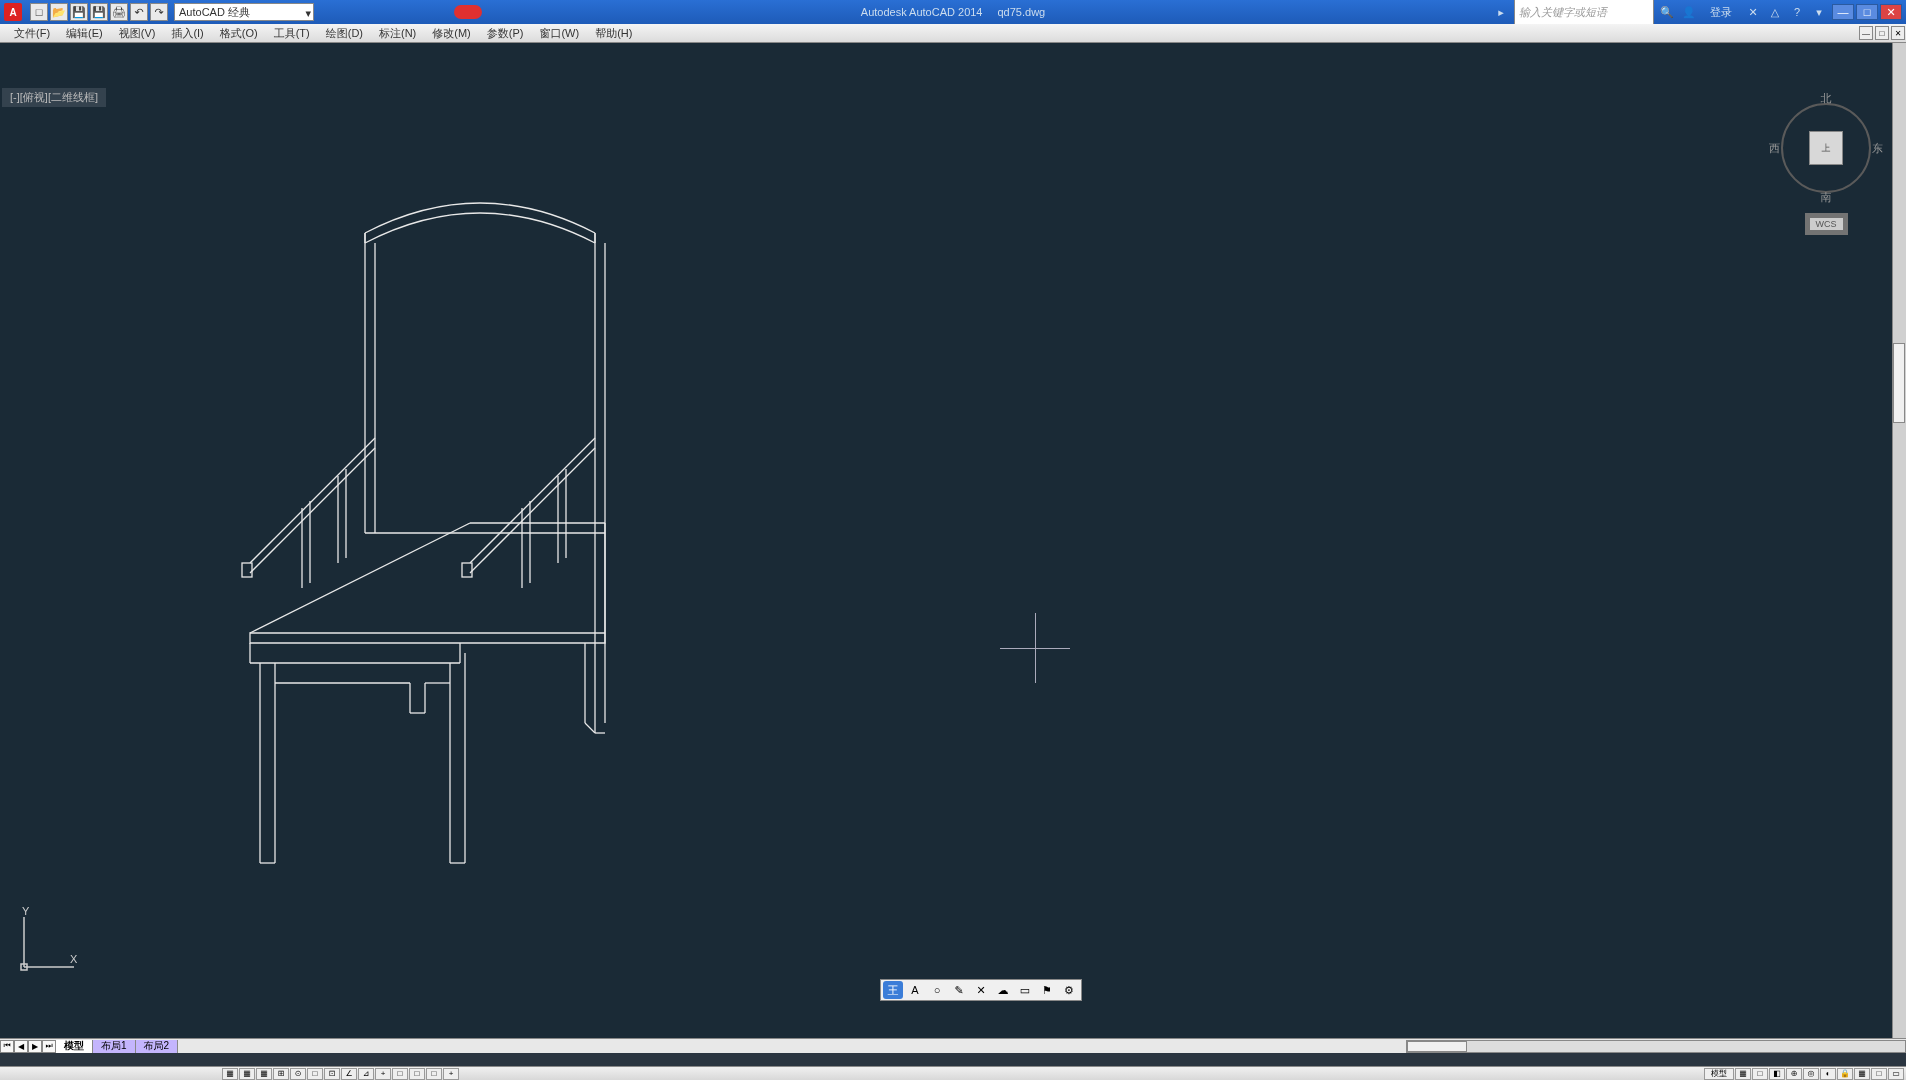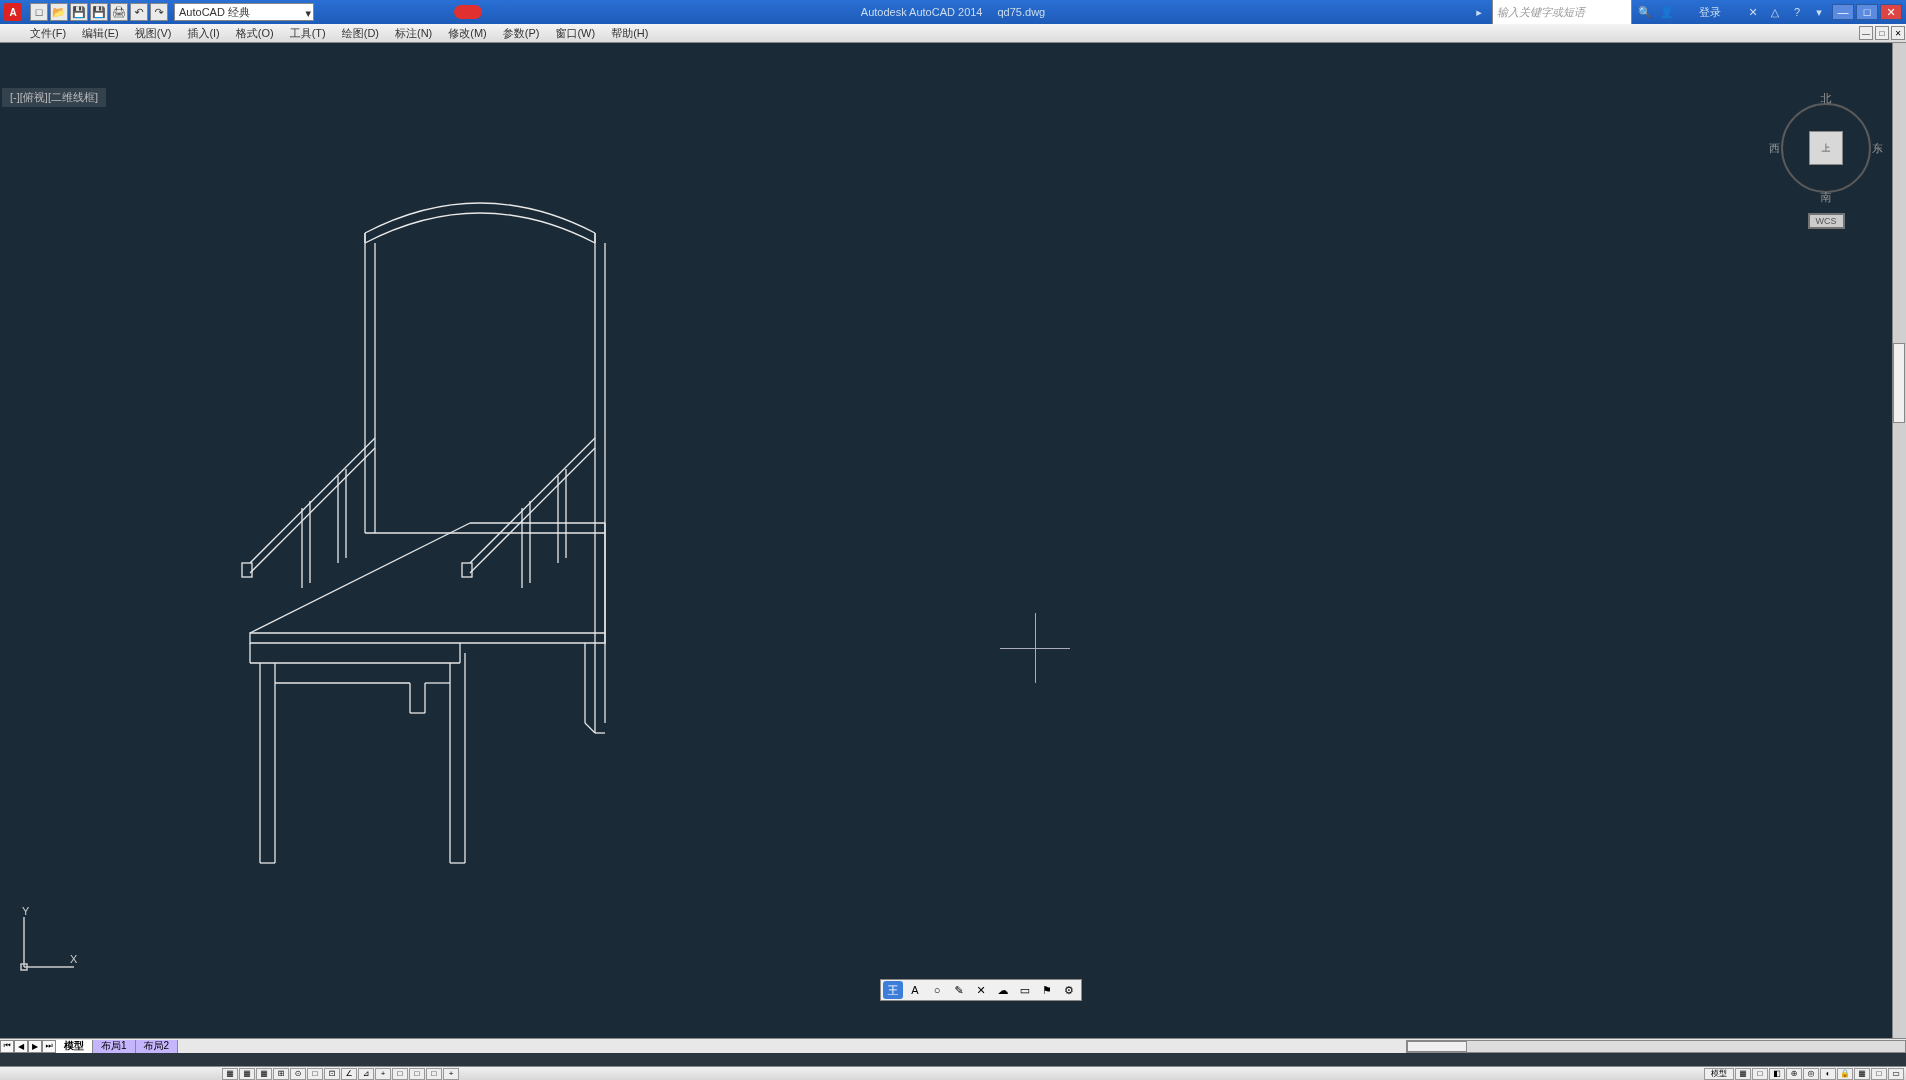--- a/index.html
+++ b/index.html
@@ -7,42 +7,42 @@
 .titlebar{height:24px;background:linear-gradient(#2a6fd4,#1e5bb8);display:flex;align-items:center;color:#fff;position:relative}
 .app-icon{width:18px;height:18px;background:#d22;margin:0 4px;border-radius:2px;display:flex;align-items:center;justify-content:center;color:#fff;font-weight:bold;font-size:10px}
 .qat{display:flex;gap:2px;margin-left:4px}
 .qat-btn{width:18px;height:18px;background:#eaeaea;border:1px solid #888;display:flex;align-items:center;justify-content:center;color:#333;cursor:pointer}
 .ws-dd{margin-left:6px;height:18px;background:#fff;border:1px solid #888;display:flex;align-items:flex-end;padding:0 4px;width:140px;color:#333;position:relative}
 .ws-dd .arrow{position:absolute;right:2px;color:#333}
 .title-center{position:absolute;left:50%;transform:translateX(-50%);display:flex;gap:15px;align-items:center;color:#cde}
 .title-right{margin-left:auto;display:flex;align-items:center;gap:4px;padding-right:4px}
 .search-box{width:140px;height:34px;background:#fff;border:1px solid #888;color:#999;padding:0 4px;display:flex;align-items:center;font-style:italic}
 .tr-btn{width:18px;height:18px;display:flex;align-items:center;justify-content:center;color:#cde;cursor:pointer}
-.login{color:#cde;margin:0 19px;cursor:pointer}
+.login{color:#cde;margin:0 8px;cursor:pointer}
 .win-btns{display:flex;gap:2px}
 .win-btn{width:22px;height:16px;background:#5a8be0;border:1px solid #2a5aa0;display:flex;align-items:center;justify-content:center;color:#fff;cursor:pointer}
 .win-btn.close{background:#d44}
 .cloud-badge{width:28px;height:14px;background:#e03030;border-radius:7px;margin-left:140px}
-.menubar{height:19px;background:linear-gradient(#f4f4f4,#dcdcdc);border-bottom:1px solid #888;display:flex;align-items:center;padding:0 22px;position:relative}
+.menubar{height:19px;background:linear-gradient(#f4f4f4,#dcdcdc);border-bottom:1px solid #888;display:flex;align-items:center;padding:0 6px;position:relative}
 .menu-item{padding:0 8px;color:#333;cursor:pointer}
 .menubar-right{position:absolute;right:0;display:flex}
 .mb-btn{width:14px;height:14px;border:1px solid #888;background:#eee;margin:0 1px;display:flex;align-items:center;justify-content:center;font-size:8px;cursor:pointer}
 .viewport-tag{position:absolute;left:2px;top:45px;background:rgba(200,210,220,.15);color:#bbb;padding:2px 8px;font-size:11px}
 .canvas{position:absolute;left:0;top:43px;right:0;height:1002px;background:#1a2a36}
 .crosshair{position:absolute;left:1000px;top:570px;pointer-events:none}
 .crosshair:before{content:"";position:absolute;width:70px;height:1px;background:#aab;left:0;top:35px}
 .crosshair:after{content:"";position:absolute;height:70px;width:1px;background:#aab;left:35px;top:0}
 .viewcube{position:absolute;right:30px;top:60px;width:100px;height:140px;display:flex;flex-direction:column;align-items:center}
 .vc-ring{width:90px;height:90px;border:2px solid #5a5a5a;border-radius:50%;position:relative;display:flex;align-items:center;justify-content:center}
 .vc-face{width:34px;height:34px;background:#d8d8d8;border:1px solid #888;display:flex;align-items:center;justify-content:center;color:#555;font-size:9px}
 .vc-n{position:absolute;top:-14px;color:#999}
 .vc-s{position:absolute;bottom:-14px;color:#999}
 .vc-e{position:absolute;right:-14px;color:#999}
 .vc-w{position:absolute;left:-14px;color:#999}
-.wcs-badge{margin-top:20px;background:#ccc;color:#555;padding:1px 6px;font-size:9px;border:2px solid #737373}
+.wcs-badge{margin-top:20px;background:#ccc;color:#555;padding:1px 6px;font-size:9px;border:5px solid #737373}
 .ucs{position:absolute;left:14px;bottom:68px;color:#ccc;pointer-events:none}
 .chair-svg{position:absolute;left:190px;top:100px;pointer-events:none}
 .float-toolbar{position:absolute;left:880px;bottom:44px;height:22px;background:#f0f0f0;border:1px solid #888;display:flex;align-items:center;padding:0 2px;gap:2px}
 .ft-btn{width:20px;height:18px;display:flex;align-items:center;justify-content:center;border:1px solid transparent;cursor:pointer}
 .ft-btn.active{background:#3b7dd8;color:#fff;border-radius:3px}
 .layout-tabs{position:absolute;left:0;bottom:27px;right:0;height:15px;background:#e8e8e8;border-top:1px solid #888;display:flex;align-items:center}
 .lt-nav{width:14px;height:13px;border:1px solid #888;background:#f8f8f8;display:flex;align-items:center;justify-content:center;font-size:8px;cursor:pointer}
 .lt-tab{padding:0 8px;height:13px;border-right:1px solid #888;background:#c4b5fd;display:flex;align-items:center;cursor:pointer;font-size:10px}
 .lt-tab.active{background:#fff;font-weight:bold}
 .lt-scroll{margin-left:auto;width:500px;height:13px;background:#ddd;border:1px solid #888;position:relative}

